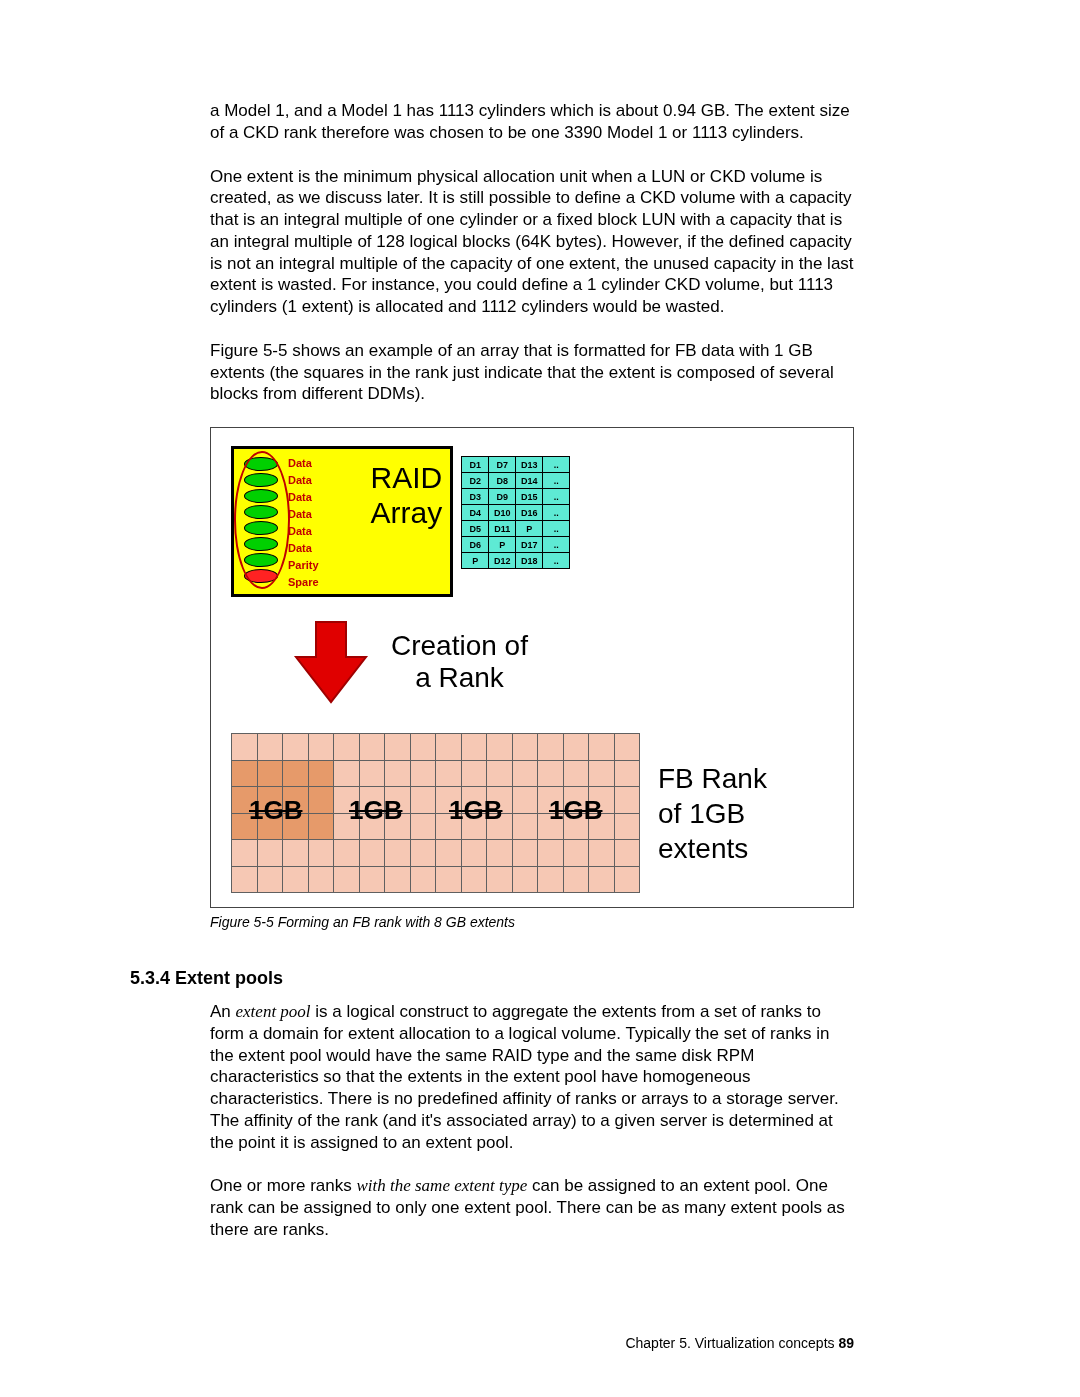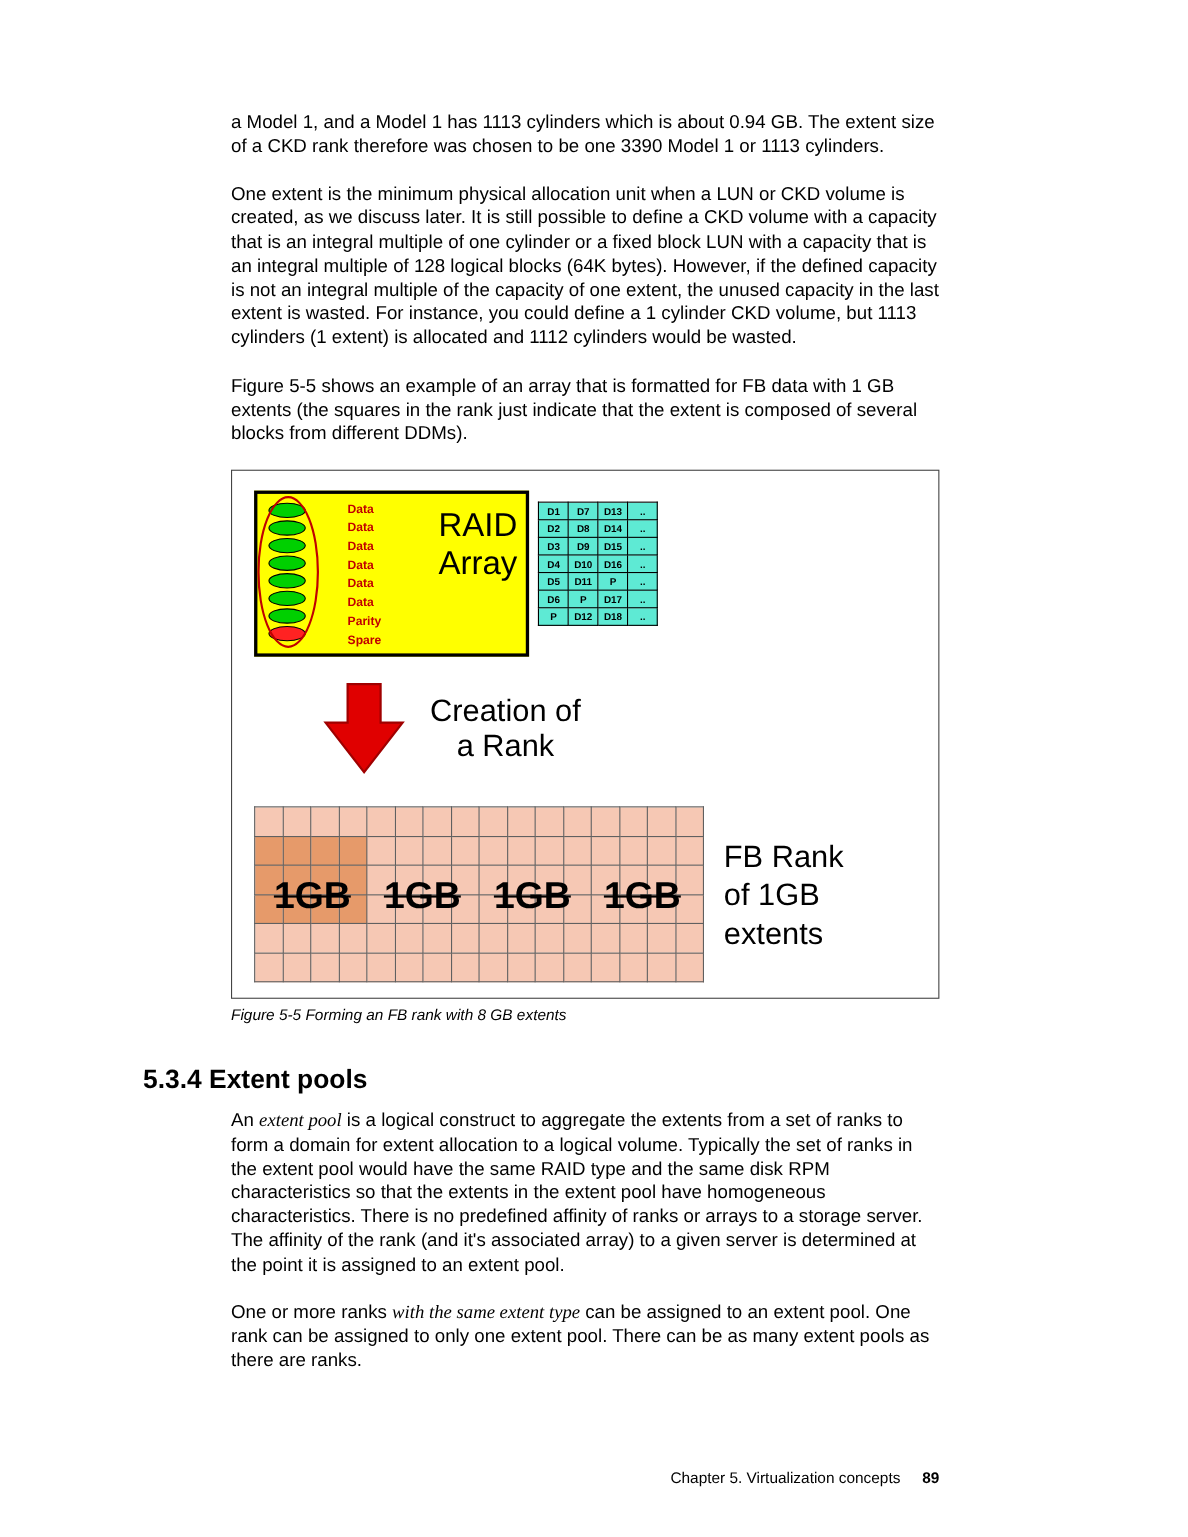--- a/index.html
+++ b/index.html
@@ -61,21 +61,20 @@
   .disk-green { background: #00d000; }
   .disk-red   { background: #ff2222; }
   .disk-labels {
     display: flex;
     flex-direction: column;
     font-size: 11px;
     font-weight: bold;
     color: #c00000;
     gap: 5px;
     padding-top: 2px;
-    padding-left: 28px;
   }
   .raid-title {
     color: #000000;
     font-size: 30px;
     line-height: 1.15;
     margin-left: 46px;
     padding-top: 6px;
   }
   .d-table {
     border-collapse: collapse;
@@ -117,48 +116,48 @@
   .extent-grid td {
     border: 1px solid #606060;
     width: 24.5px;
     height: 25.5px;
     background: #f6c8b4;
     padding:0;
   }
   .hi { background: #e69a6a !important; }
   .gb-label {
     position: absolute;
-    font-size: 34px;
+    font-size: 26px;
     font-weight: bold;
     color: #000;
   }
   .strike { text-decoration: line-through; text-decoration-thickness: 2px; }
   .fb-label {
     font-size: 28px;
     line-height: 1.25;
   }
   .caption {
     margin-left: 80px;
     font-size: 14px;
     font-style: italic;
     margin-top: 6px;
   }
   h3.section {
-    font-size: 24px;
+    font-size: 18px;
     font-weight: bold;
     margin: 38px 0 12px 0;
   }
   .extent-italic { font-style: italic; font-family: "Times New Roman", serif; }
   .footer {
     position: absolute;
     bottom: 46px;
     right: 130px;
     font-size: 14px;
   }
-  .footer .pg { font-weight: bold; margin-left: 16px; }
+  .footer .pg { font-weight: bold; }
   .oval {
     position: absolute;
     left: -6px; top: -4px;
     width: 52px; height: 134px;
     border: 2px solid #c00000;
     border-radius: 50%/50%;
     pointer-events: none;
   }
 </style>
 </head>

